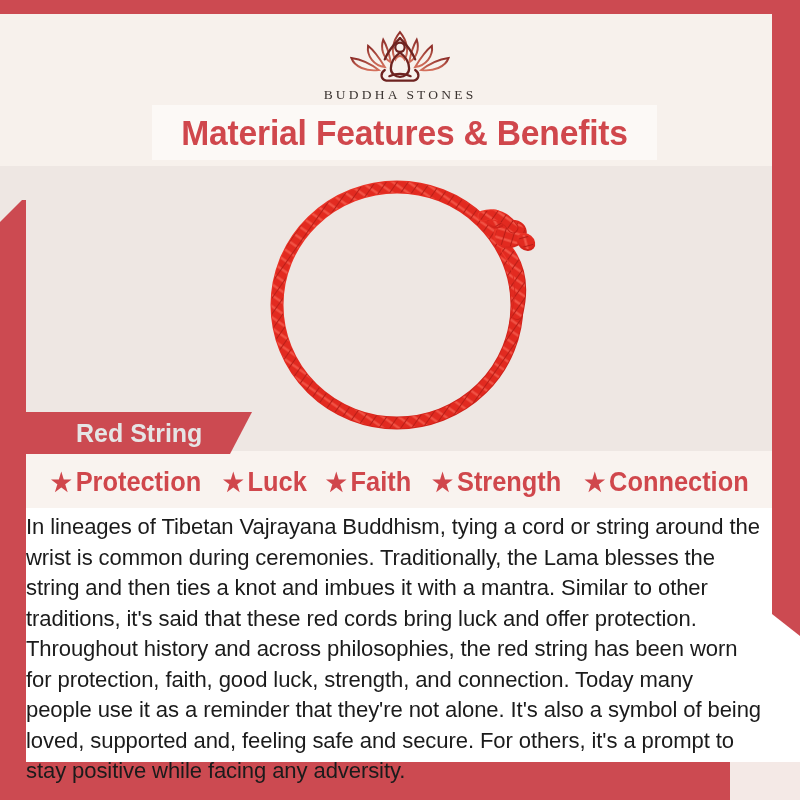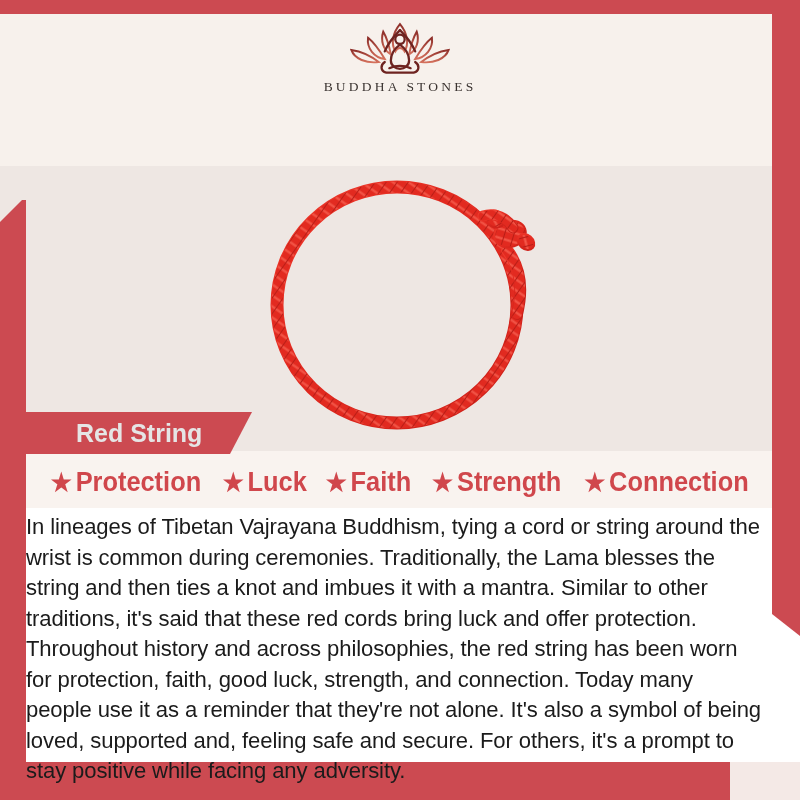--- a/index.html
+++ b/index.html
@@ -46,21 +46,21 @@
   }
   .frame-bottom-tint {
     position:absolute; right:0; bottom:0; width:70px; height:38px;
     background:#f4e9e6;
   }
 
   
   .header {
     position:absolute; left:0; top:14px; width:800px; height:92px;
     display:flex; flex-direction:column; align-items:center; justify-content:flex-start;
-    padding-top:4px;
+    padding-top:12px;
   }
   .logo-mark { width:152px; height:58px; display:block; }
   .logo-word {
     margin-top:3px;
     font-family:"Liberation Serif", serif;
     font-size:13.5px;
     letter-spacing:3.2px;
     color:#3a3330;
     font-weight:400;
   }
@@ -189,20 +189,23 @@
           <path d="M100 35 C 93 40, 88 48, 88 56 C 88 63, 94 67, 100 67 C 106 67, 112 63, 112 56 C 112 48, 107 40, 100 35 Z"></path>
 
           <path d="M80 58 C 74 62, 74 70, 82 72 L 118 72 C 126 70, 126 62, 120 58"></path>
           <path d="M86 66 C 94 62, 106 62, 114 66"></path>
         </g>
       </svg>
     </span>
     <span class="logo-word">BUDDHA STONES</span>
   </div>
 
+  <div class="title-band">
+    <span class="title-text">Material Features &amp; Benefits</span>
+  </div>
 
   <div class="product-wrap">
     <svg viewBox="0 0 330 262" xmlns="http://www.w3.org/2000/svg">
       <defs>
         <linearGradient id="cord" x1="0" y1="0" x2="1" y2="1">
           <stop offset="0%" stop-color="#ef3a2c"></stop>
           <stop offset="45%" stop-color="#e22a20"></stop>
           <stop offset="100%" stop-color="#c81f18"></stop>
         </linearGradient>
         <pattern id="braid" width="9" height="9" patternUnits="userSpaceOnUse" patternTransform="rotate(35)">

